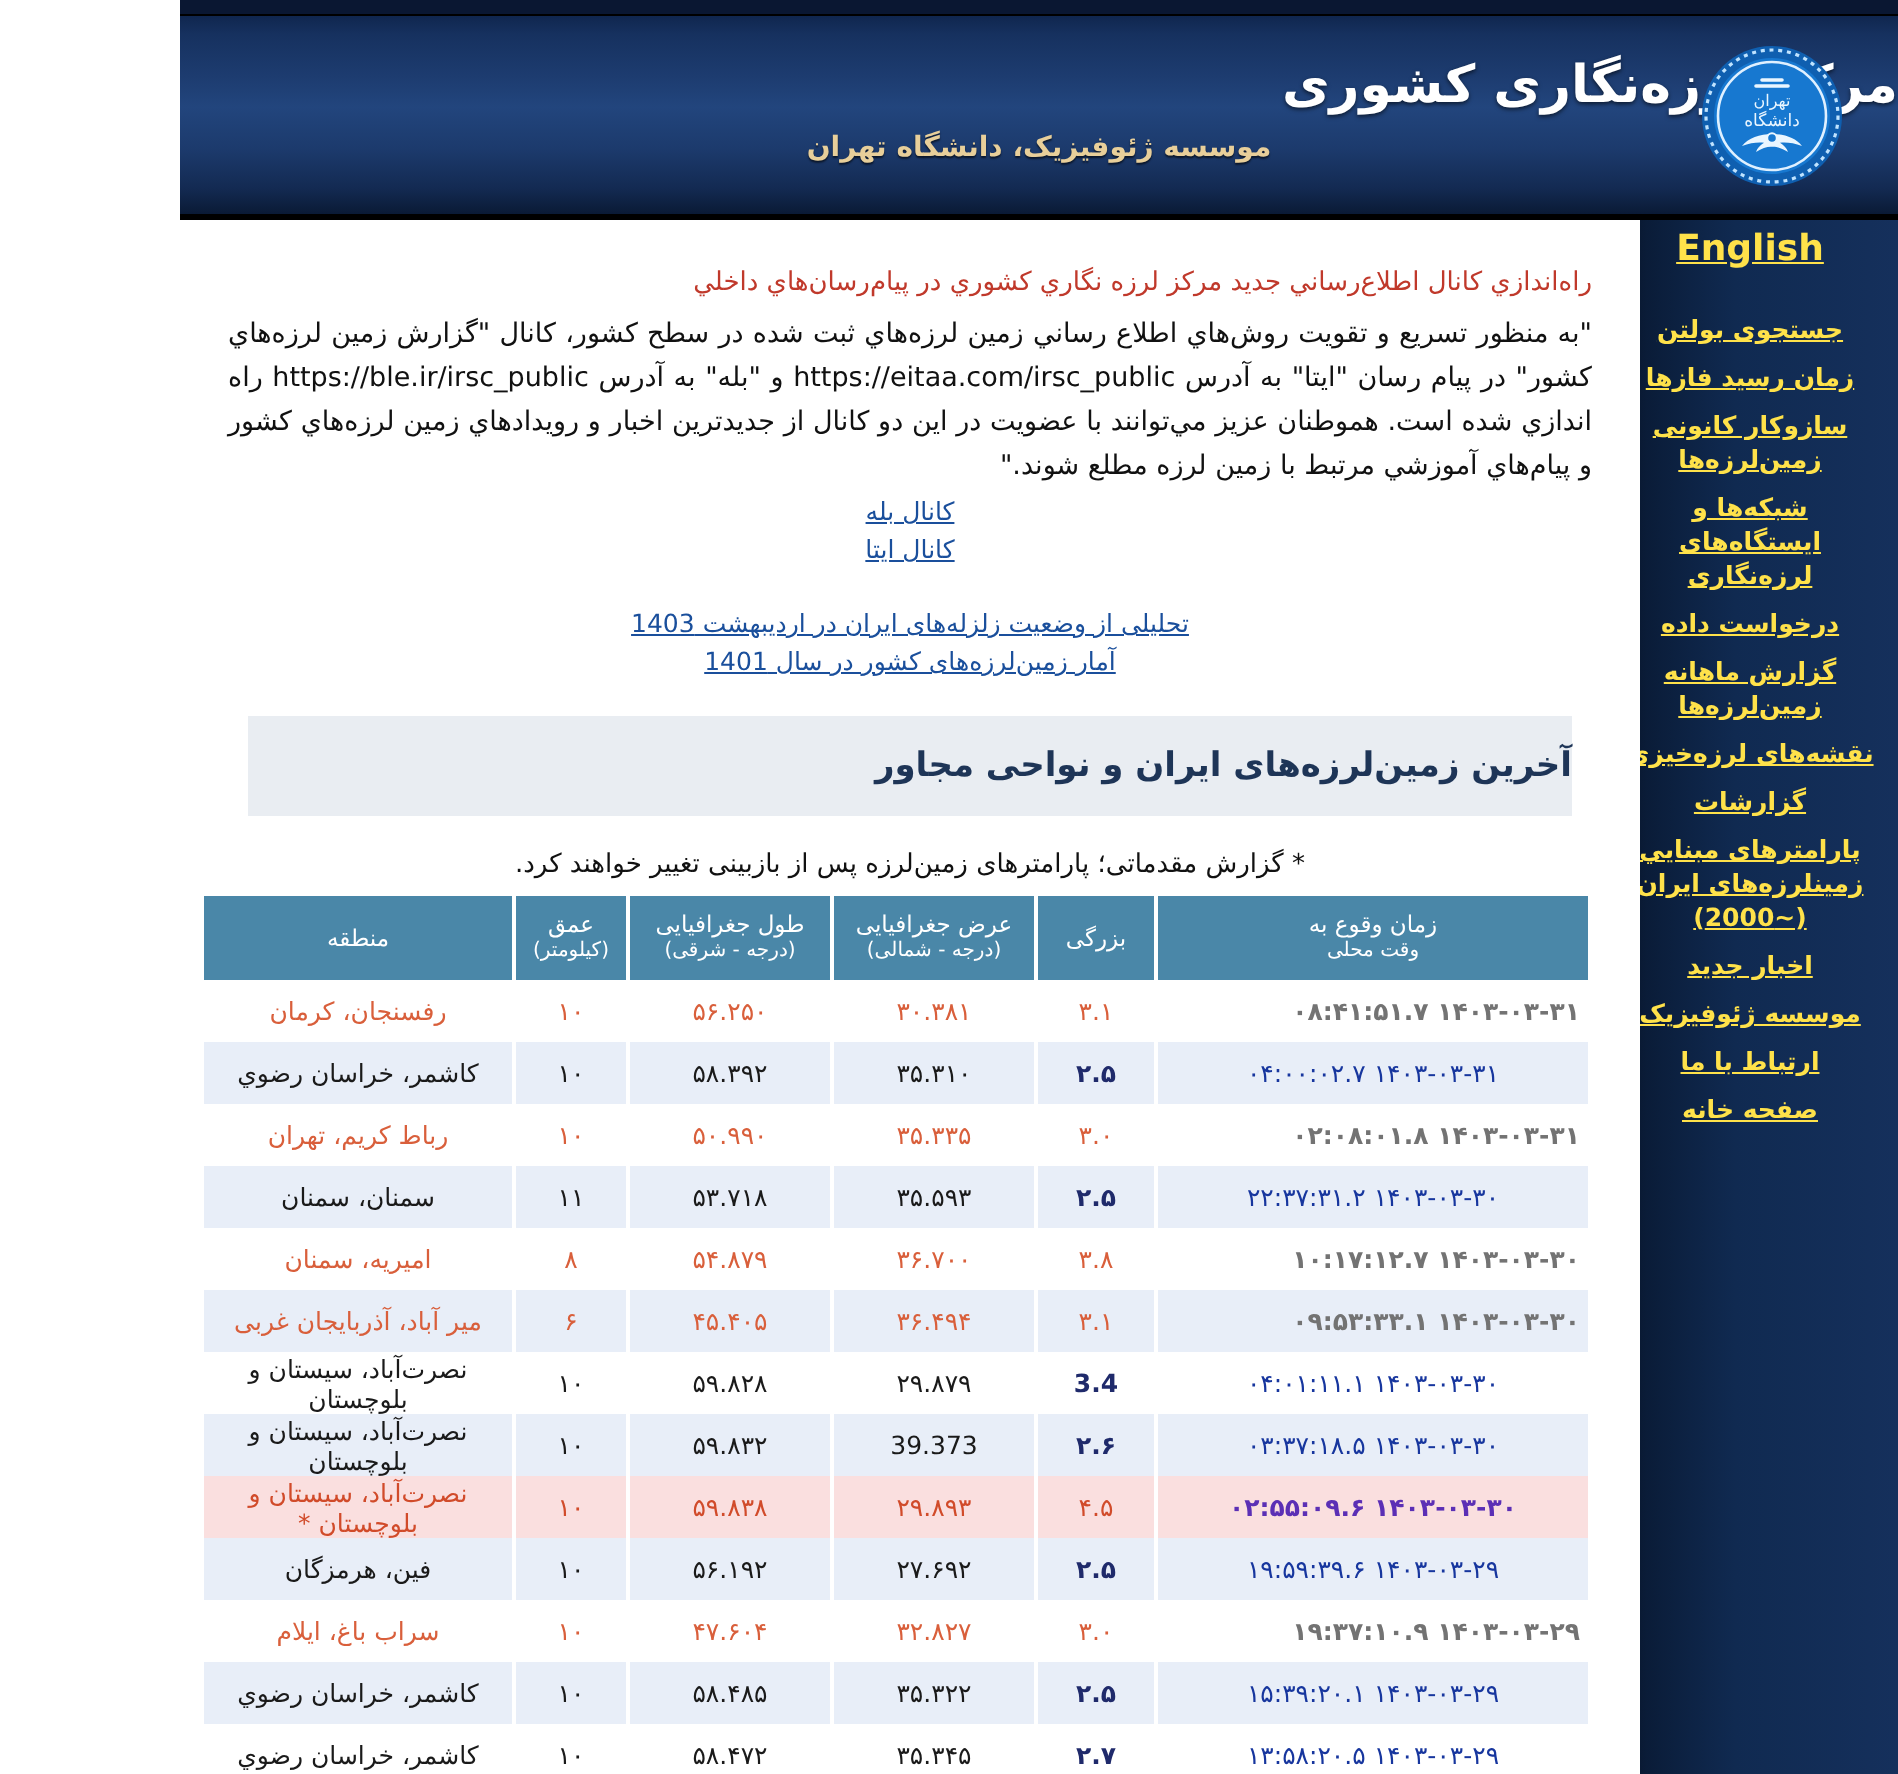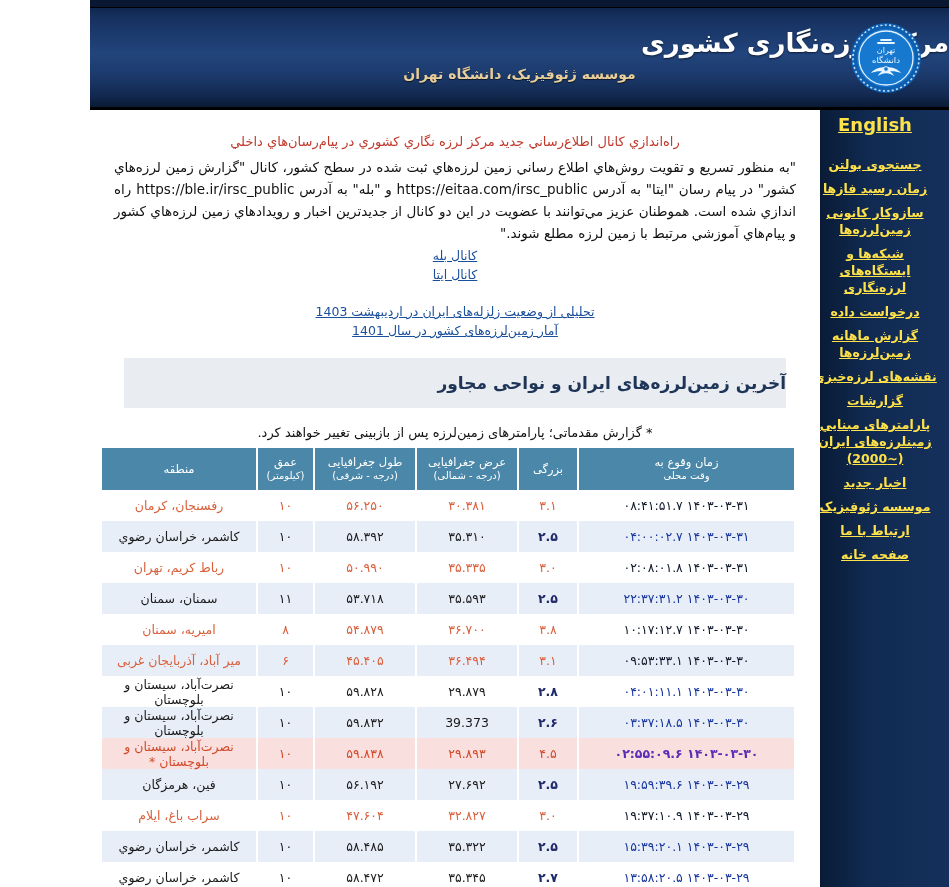--- a/index.html
+++ b/index.html
@@ -122,21 +122,20 @@
     height: 777px;
     background: #ffffff;
     box-sizing: border-box;
     padding: 22px 24px 0 24px;
   }
 
   
   .ann-title {
     color: #c0392b;
     font-size: 13px;
-    text-align: center;
     line-height: 20px;
     margin: 0 0 4px 0;
   }
   .ann-body {
     color: #111111;
     font-size: 13.5px;
     line-height: 22px;
     text-align: justify;
     margin: 0;
   }
@@ -218,21 +217,21 @@
   tr.r-pink  td { background: #fadfdf; }
 
   
   tr.m-low   td { color: #22316b; }
   tr.m-low   td.region, tr.m-low td.depth,
   tr.m-low   td.lon, tr.m-low td.lat { color: #1a1a1a; }
   tr.m-low   td.mag { color: #1f2a6b; font-weight: bold; }
   tr.m-low   td.time { color: #17369e; font-weight: normal; }
 
   tr.m-mid td { color: #d95f3b; }
-  tr.m-mid td.time { color: #0f172a; font-weight: normal; }
+  tr.m-mid td.time { color: #737373; font-weight: bold; text-align: right; }
 
   tr.m-high td { color: #d14b2a; }
   tr.m-high td.time { color: #5b2fb5; font-weight: bold; }
 
   
   col.c-time { width: 215px; }
   col.c-mag  { width: 58px; }
   col.c-lat  { width: 100px; }
   col.c-lon  { width: 100px; }
   col.c-dep  { width: 55px; }
@@ -388,21 +387,21 @@
             <tr class="r-blue m-mid">
               <td class="time">۱۴۰۳-۰۳-۳۰ ۰۹:۵۳:۳۳.۱</td>
               <td class="mag">۳.۱</td>
               <td class="lat">۳۶.۴۹۴</td>
               <td class="lon">۴۵.۴۰۵</td>
               <td class="depth">۶</td>
               <td class="region">میر آباد، آذربایجان غربی</td>
             </tr>
             <tr class="r-white m-low">
               <td class="time">۱۴۰۳-۰۳-۳۰ ۰۴:۰۱:۱۱.۱</td>
-              <td class="mag">۲.۸</td>
+              <td class="mag">3.4</td>
               <td class="lat">۲۹.۸۷۹</td>
               <td class="lon">۵۹.۸۲۸</td>
               <td class="depth">۱۰</td>
               <td class="region">نصرت‌آباد، سیستان و بلوچستان</td>
             </tr>
             <tr class="r-blue m-low">
               <td class="time">۱۴۰۳-۰۳-۳۰ ۰۳:۳۷:۱۸.۵</td>
               <td class="mag">۲.۶</td>
               <td class="lat">39.373</td>
               <td class="lon">۵۹.۸۳۲</td>

